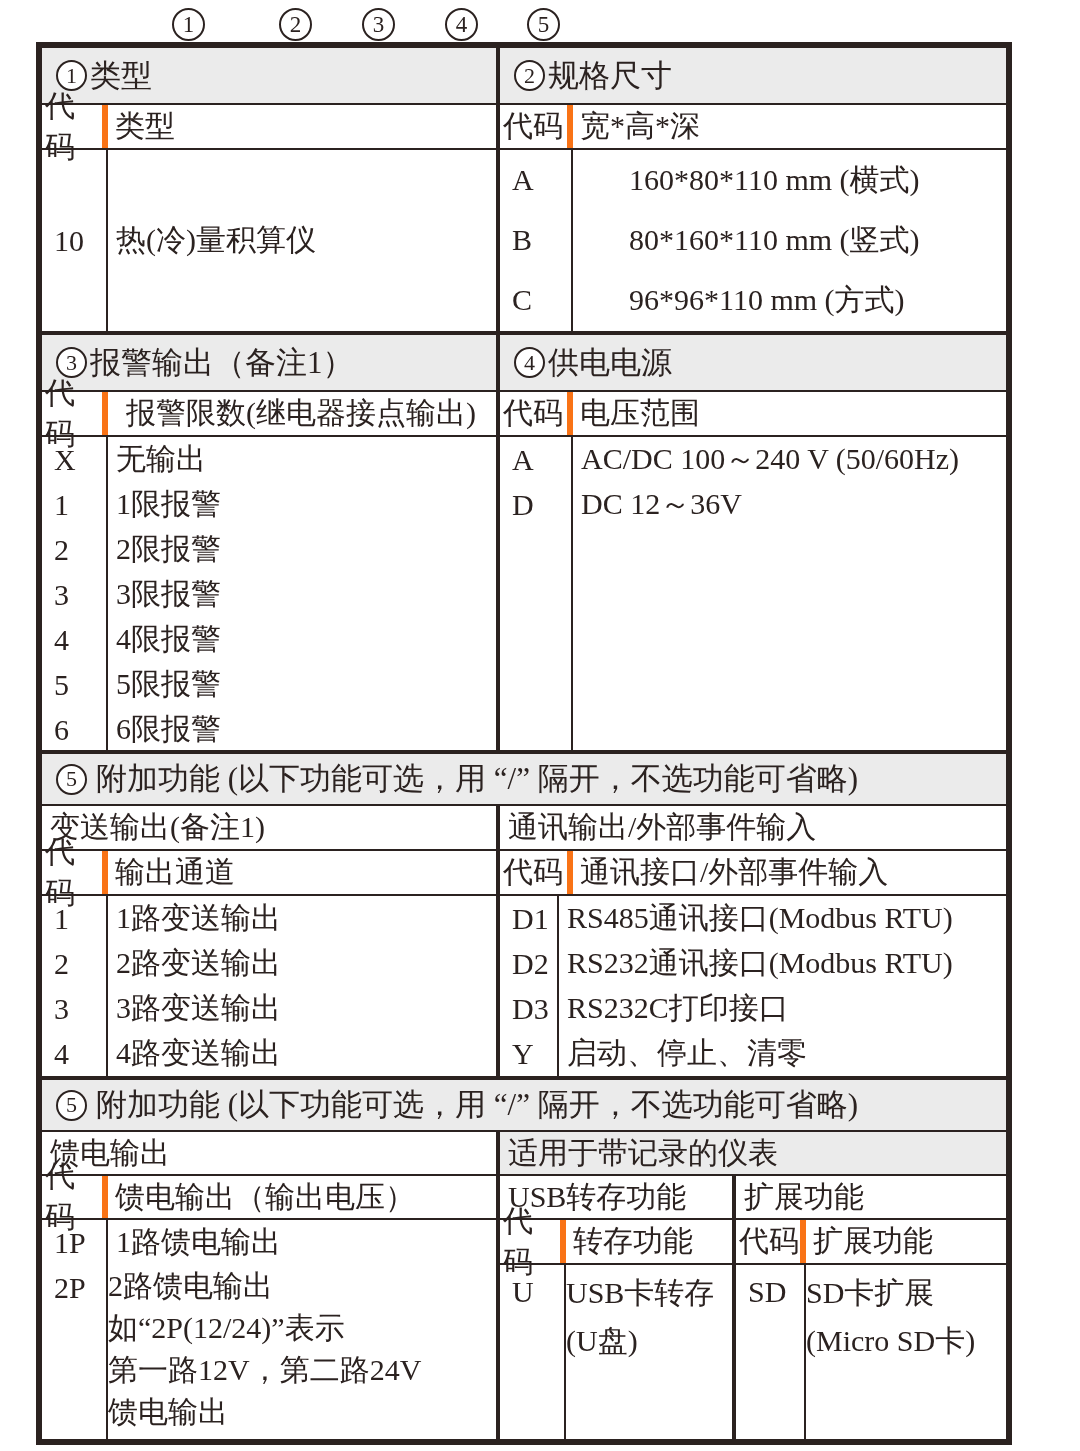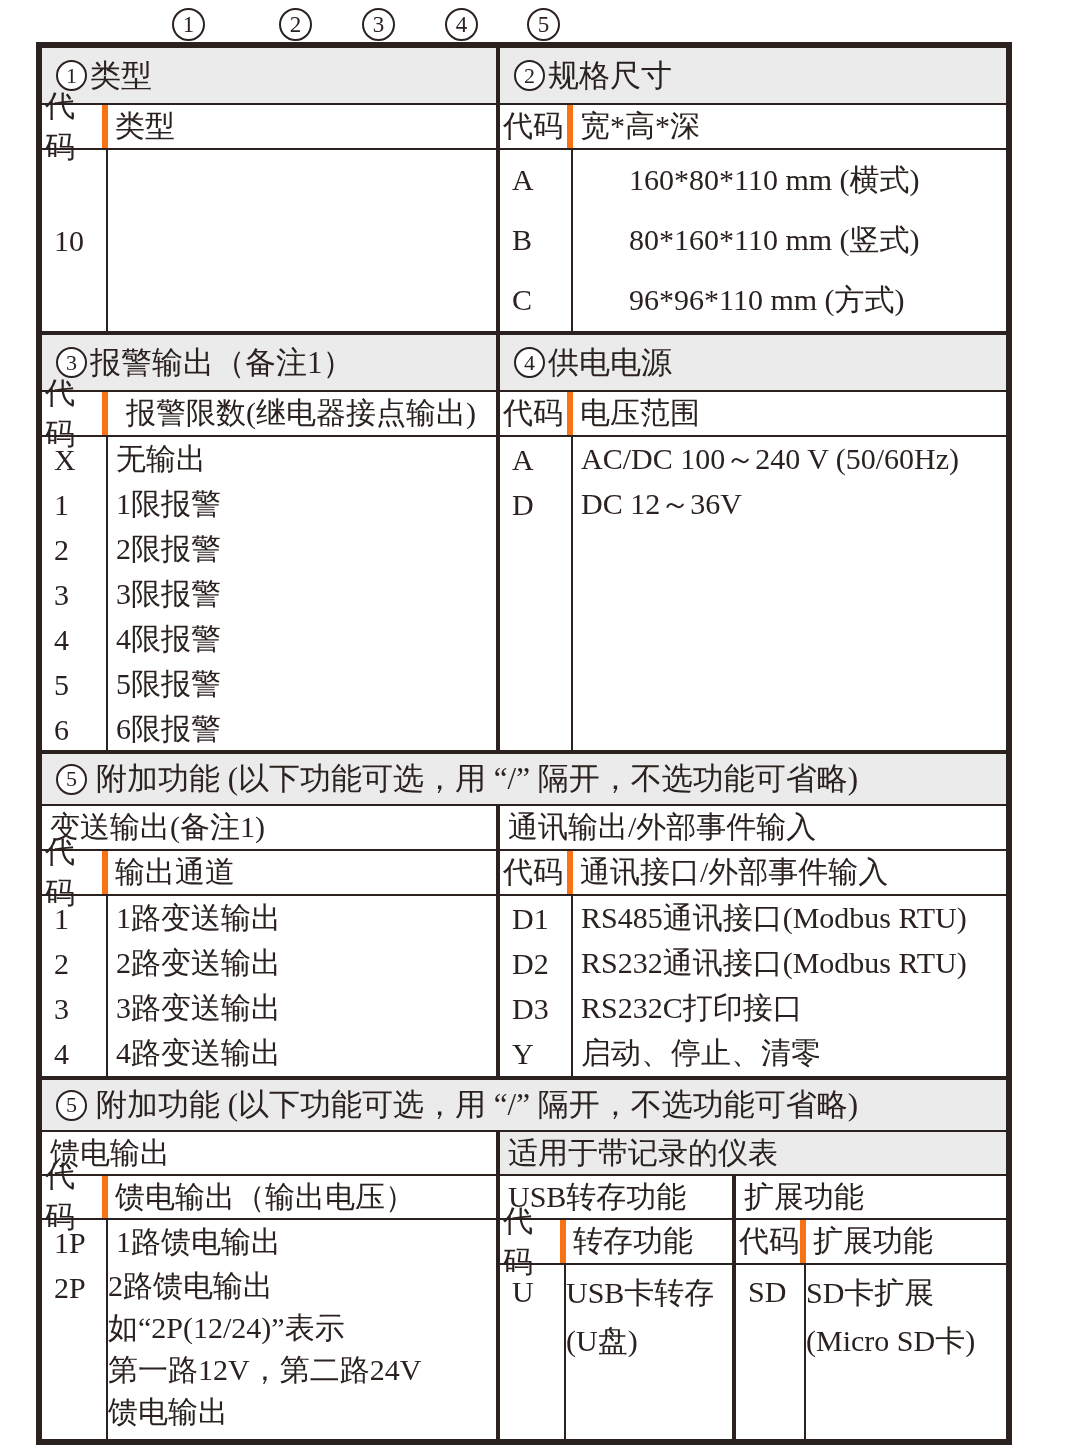--- a/index.html
+++ b/index.html
@@ -107,20 +107,23 @@
             <span>类型</span>
           </div>
           <div class="hdrrow">
             <div class="codehead">代码</div>
             <div class="deschead">类型</div>
           </div>
           <div class="bodyarea">
             <div class="codecol">
               <div class="cellrow">10</div>
             </div>
+            <div class="desccol">
+              <div class="cellrow">热(冷)量积算仪</div>
+            </div>
           </div>
         </div>
         <div class="halfR">
           <div class="banner">
             <span class="circ">2</span>
             <span>规格尺寸</span>
           </div>
           <div class="hdrrow">
             <div class="codehead" style="width:73px">代码</div>
             <div class="deschead">宽*高*深</div>
@@ -223,21 +226,21 @@
             </div>
           </div>
         </div>
         <div class="halfR">
           <div class="subtitle">通讯输出/外部事件输入</div>
           <div class="hdrrow">
             <div class="codehead" style="width:73px">代码</div>
             <div class="deschead">通讯接口/外部事件输入</div>
           </div>
           <div class="bodyarea">
-            <div class="codecol" style="width:73px">
+            <div class="codecol" style="width:59px">
               <div class="cellrow">D1</div>
               <div class="cellrow">D2</div>
               <div class="cellrow">D3</div>
               <div class="cellrow">Y</div>
             </div>
             <div class="desccol">
               <div class="cellrow">RS485通讯接口(Modbus RTU)</div>
               <div class="cellrow">RS232通讯接口(Modbus RTU)</div>
               <div class="cellrow">RS232C打印接口</div>
               <div class="cellrow">启动、停止、清零</div>

